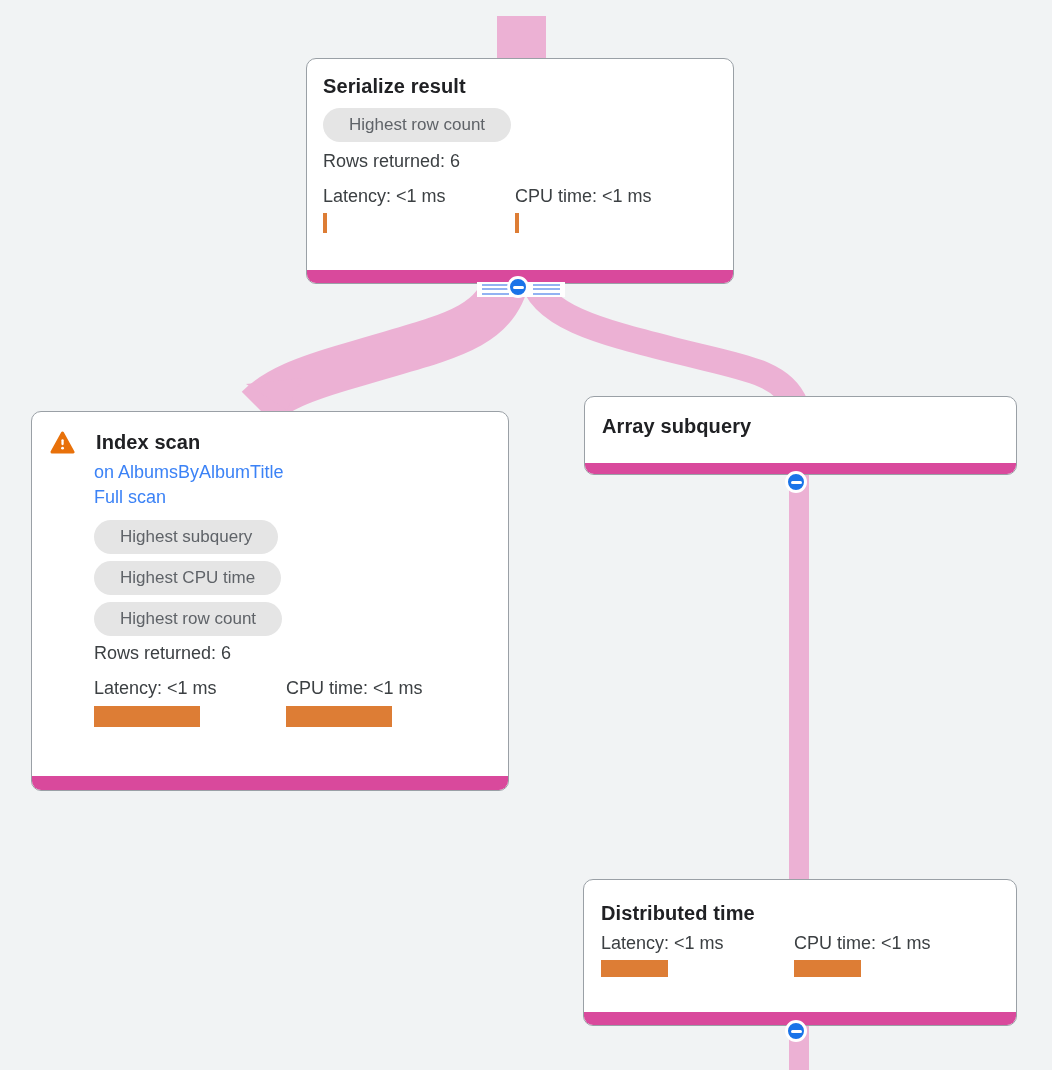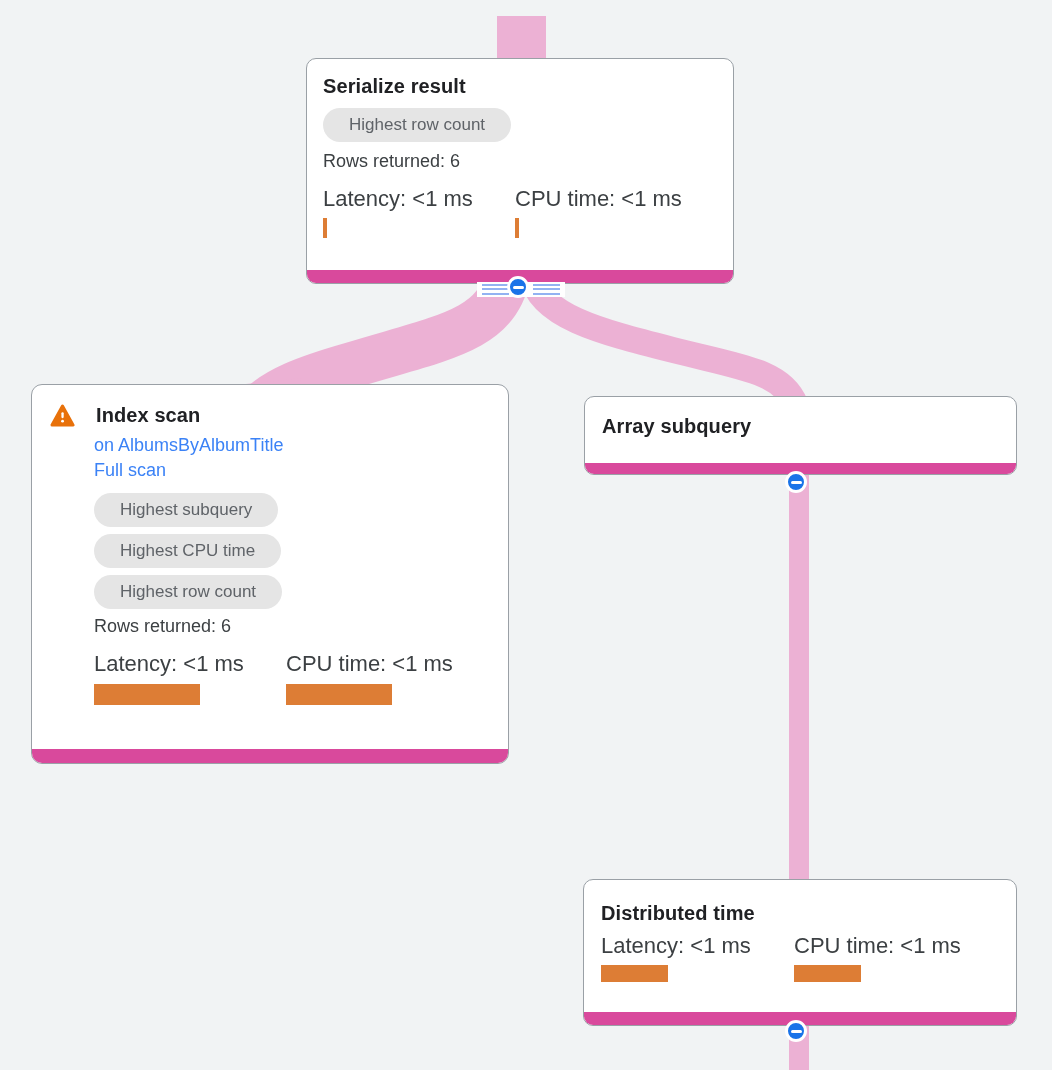--- a/index.html
+++ b/index.html
@@ -48,37 +48,37 @@
     padding:0 26px;
     border-radius:17px;
     white-space:nowrap;
   }
   .badge-stack .badge{display:block;margin-bottom:7px;}
   .metrics{
     display:grid;
     grid-template-columns:192px 1fr;
     margin-top:14px;
   }
-  .metric-label{font-size:22px;color:#3c4043;white-space:nowrap;}
+  .metric-label{font-size:18px;color:#3c4043;white-space:nowrap;}
   .bar{
     background:#dd7d35;
     margin-top:6px;
     height:18px;
   }
 
   
   #node-serialize{left:306px;top:42px;width:428px;height:226px;}
   #node-serialize .content{padding:16px 16px 0 16px;}
   #node-serialize .badge{margin-top:10px;}
   #node-serialize .rows{margin-top:9px;}
   #node-serialize .strip{height:13px;}
   #node-serialize .bar{height:20px;}
 
   
-  #node-index{left:31px;top:368px;width:478px;height:380px;border-radius:11px;}
+  #node-index{left:31px;top:395px;width:478px;height:380px;}
   #node-index .content{padding:19px 18px 0 18px;}
   #node-index .head{display:flex;align-items:center;gap:21px;}
   #node-index .indent{margin-left:44px;}
   #node-index .badge-stack{margin-top:12px;}
   #node-index .rows{margin-top:2px;}
   #node-index .strip{height:14px;}
   #node-index .bar{height:21px;margin-top:7px;}
 
   
   #node-array{left:584px;top:380px;width:433px;height:79px;}

